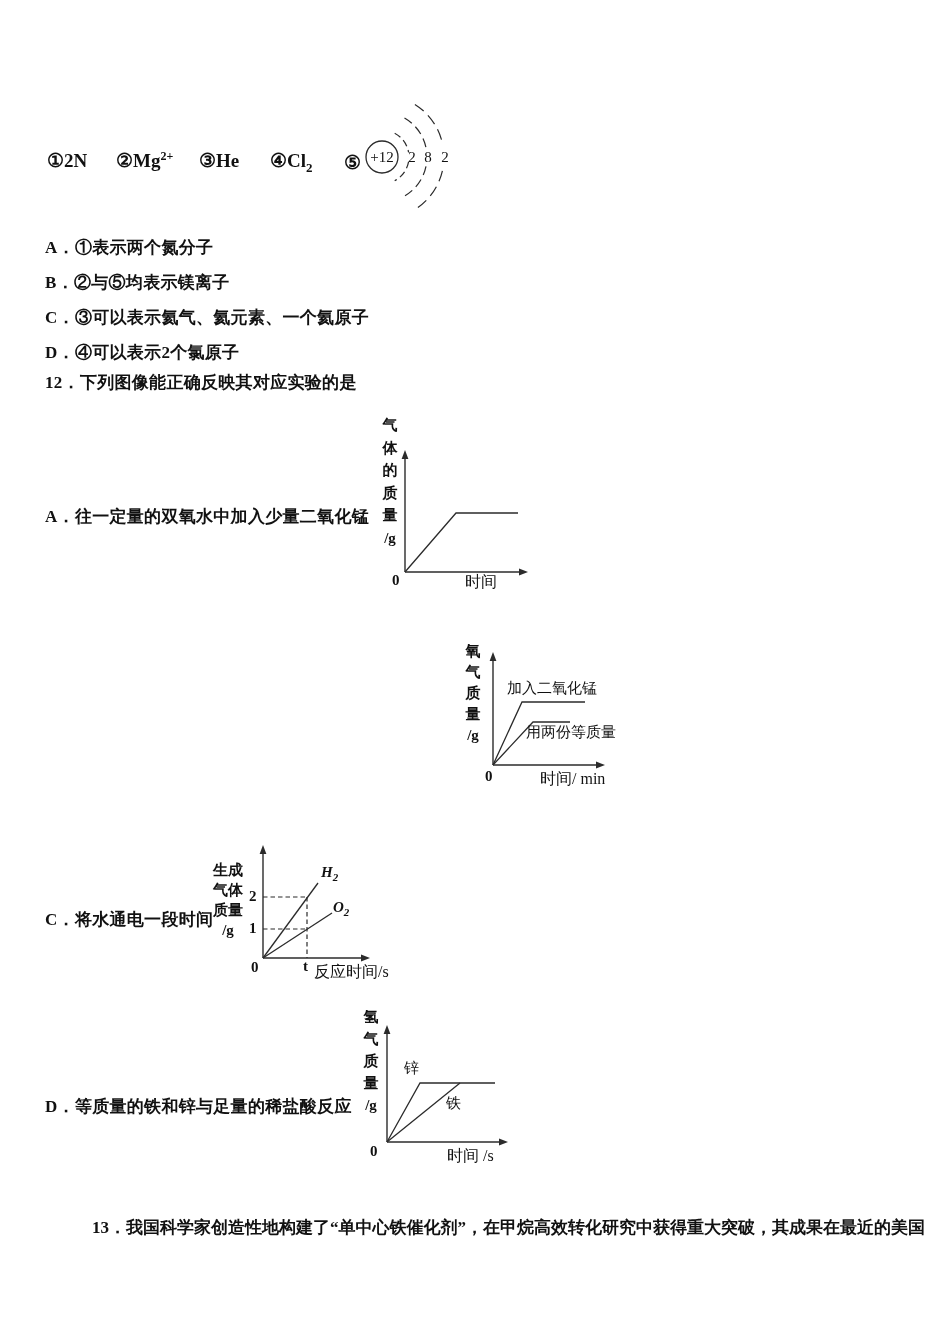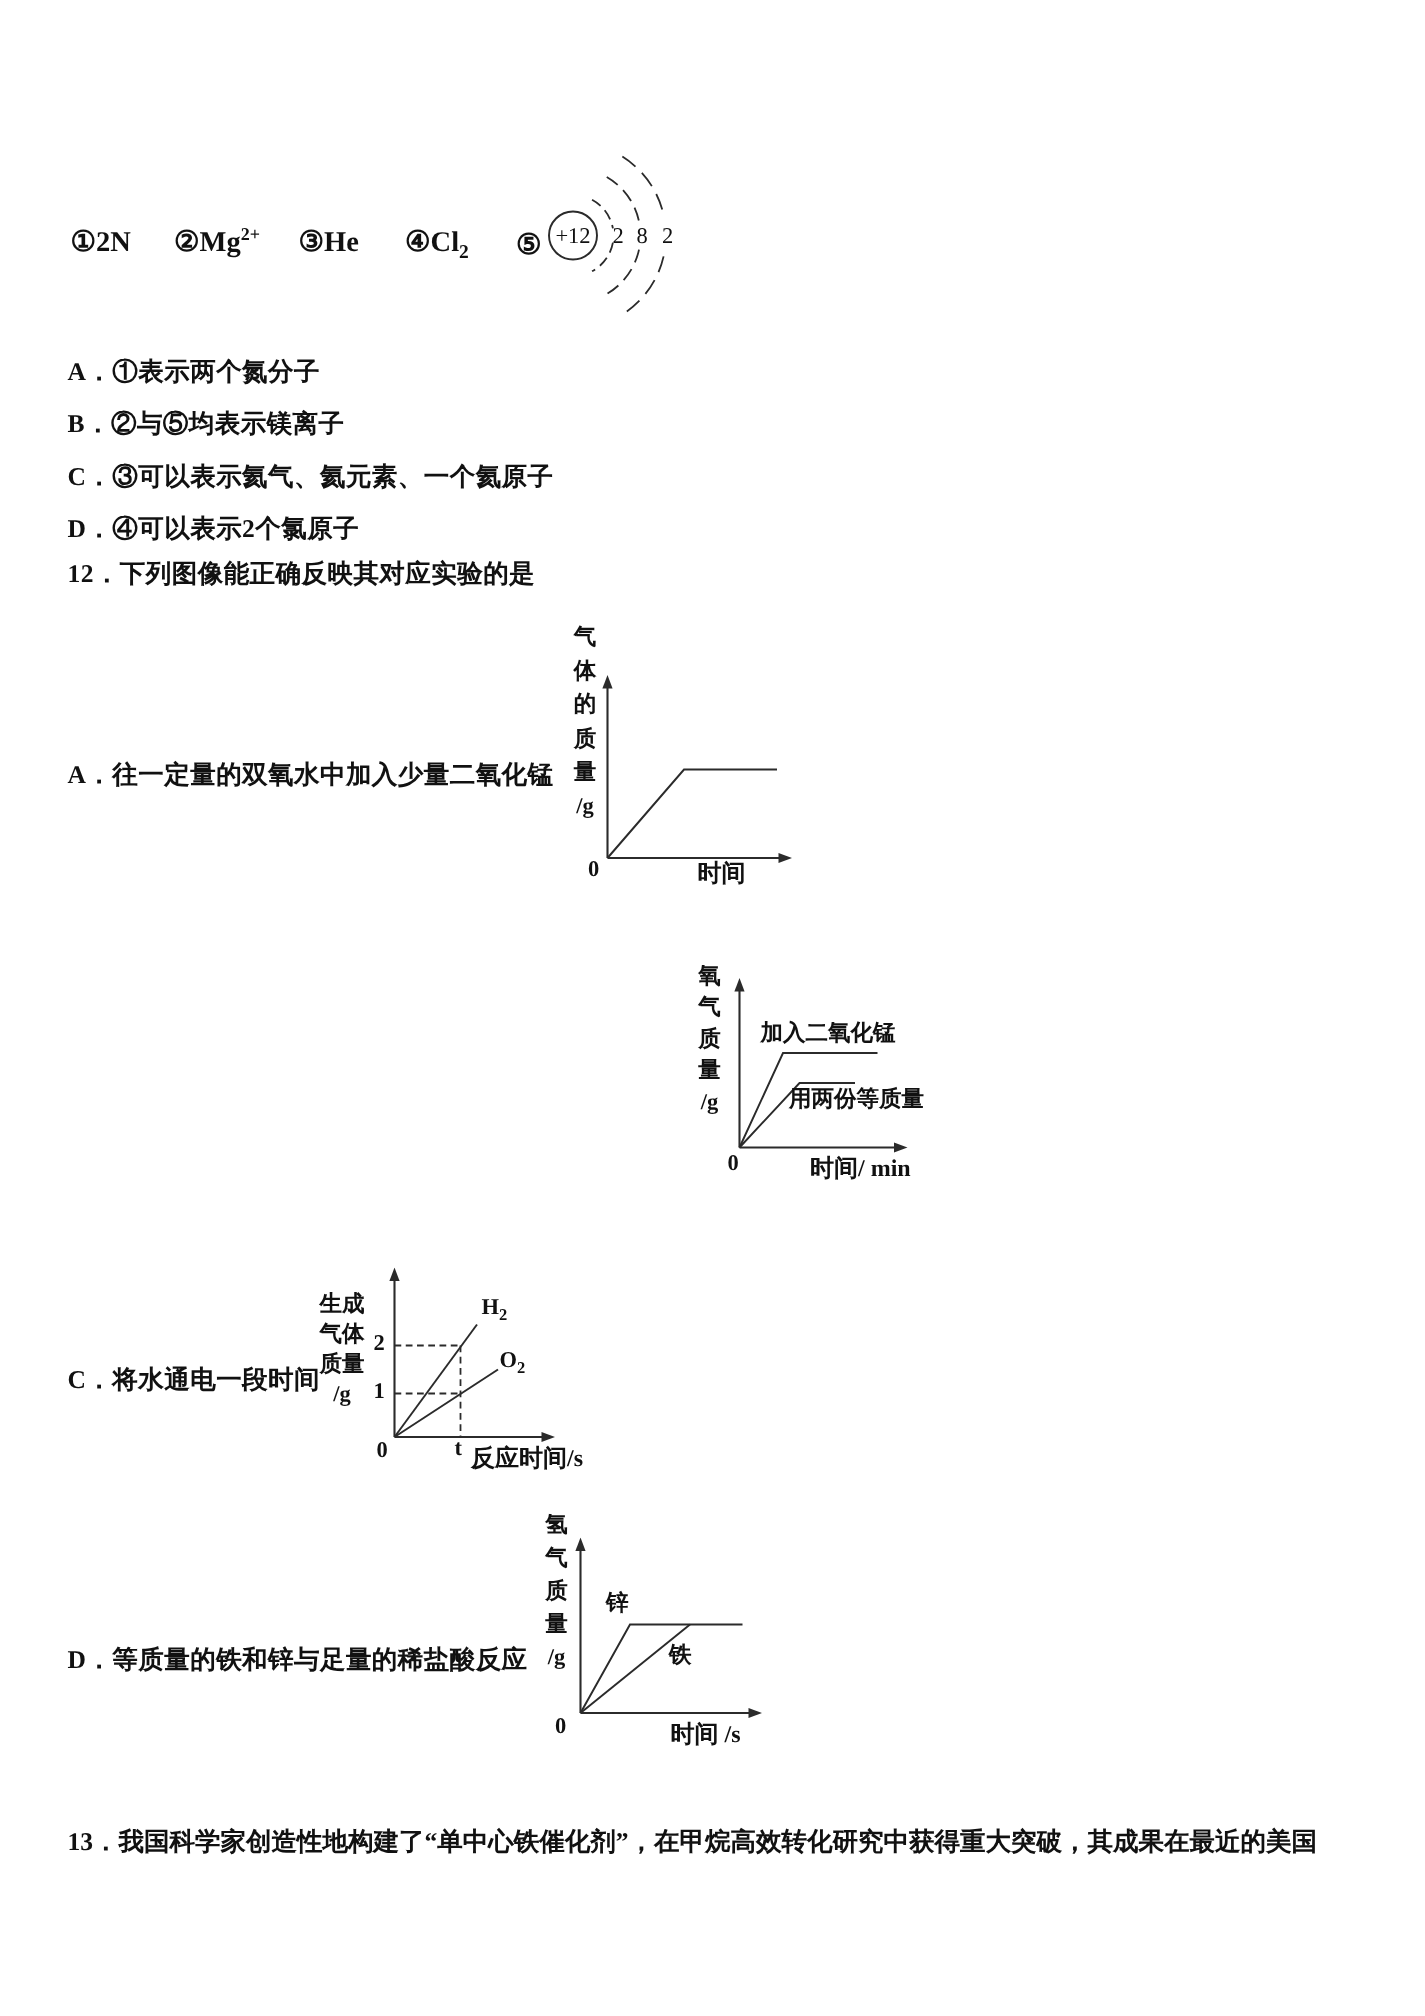--- a/index.html
+++ b/index.html
@@ -4,26 +4,26 @@
 <style>
   html,body{margin:0;padding:0;background:#ffffff;}
   .page{position:relative;width:950px;height:1344px;background:#ffffff;overflow:hidden;
         font-family:"Liberation Serif","DejaVu Serif",serif;color:#111;}
   .abs{position:absolute;}
   .sym{font-size:19px;font-weight:700;white-space:nowrap;}
   .sym sup{font-size:12px;}
   .sym sub{font-size:13px;}
   .opt{font-size:17px;font-weight:600;white-space:nowrap;letter-spacing:0.3px;}
   .stem{font-size:17px;font-weight:700;white-space:nowrap;letter-spacing:0.3px;}
-  .longline{font-size:17px;font-weight:600;white-space:nowrap;letter-spacing:0px;}
+  .longline{font-size:17px;font-weight:600;white-space:nowrap;letter-spacing:0px;text-align:right;}
   .ylab{display:flex;flex-direction:column;align-items:center;text-align:center;
         font-size:15px;font-weight:600;}
-  .clab{font-size:15px;font-weight:700;white-space:nowrap;}
+  .clab{font-size:15px;font-weight:400;white-space:nowrap;}
   .tick{font-size:15px;font-weight:700;}
-  .serif-lab{font-size:15px;font-weight:600;}
+  .serif-lab{font-size:15px;font-weight:600;font-style:italic;}
   .serif-lab sub{font-size:11px;}
   svg{display:block;}
   svg line, svg polyline, svg path, svg circle{stroke:#2b2b2b;fill:none;}
   svg polygon{fill:#2b2b2b;stroke:none;}
   svg text{fill:#111;font-family:"Liberation Serif","DejaVu Serif",serif;}
 </style>
 </head>
 <body>
 
 <div class="page">

